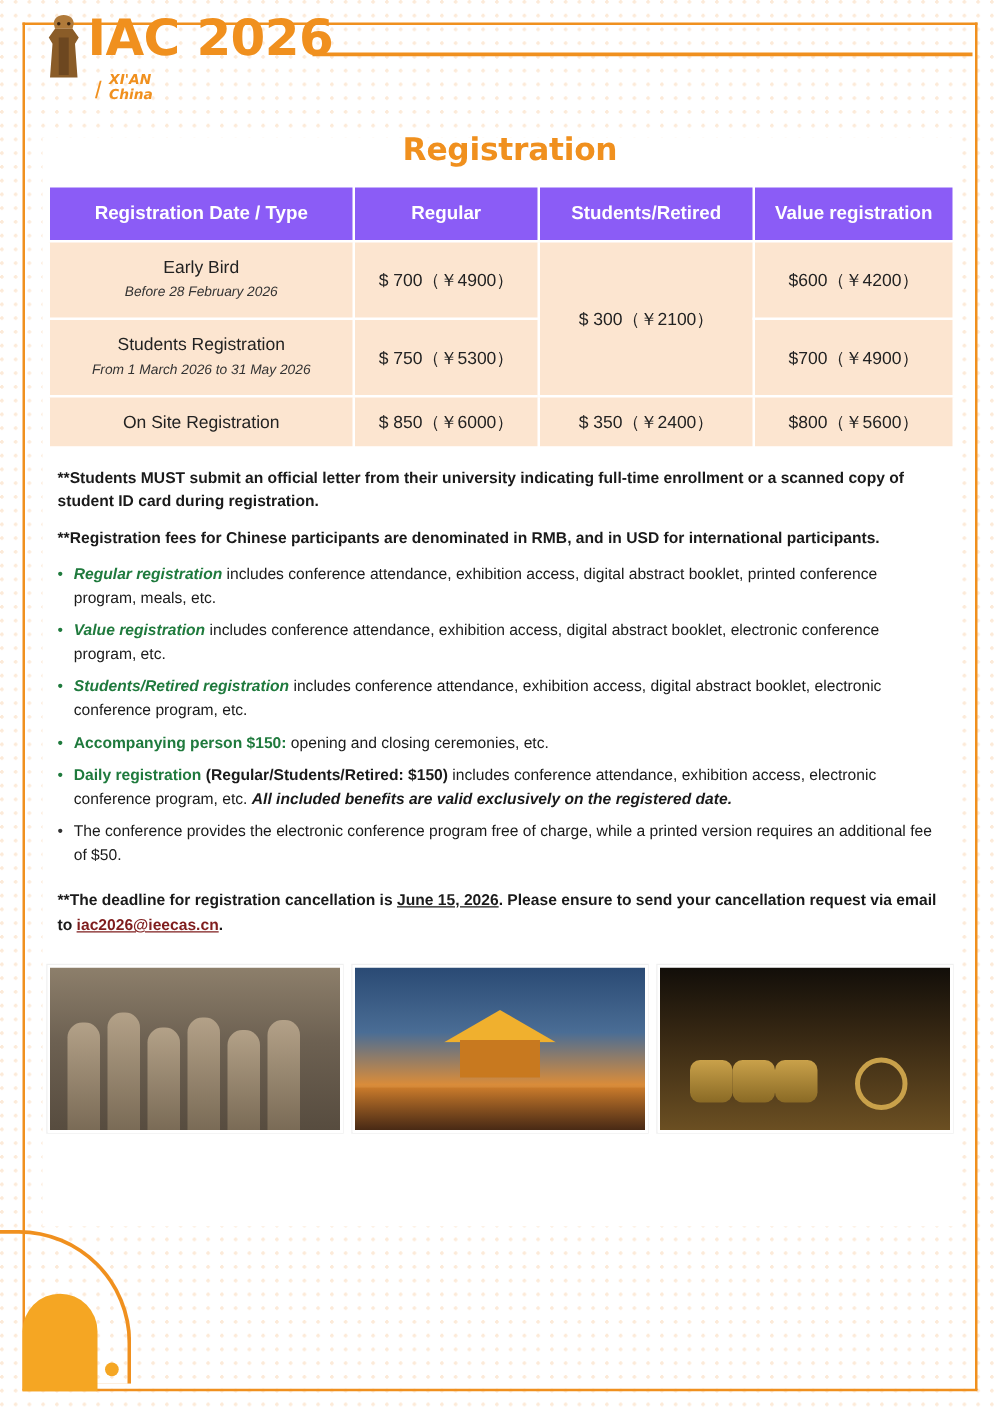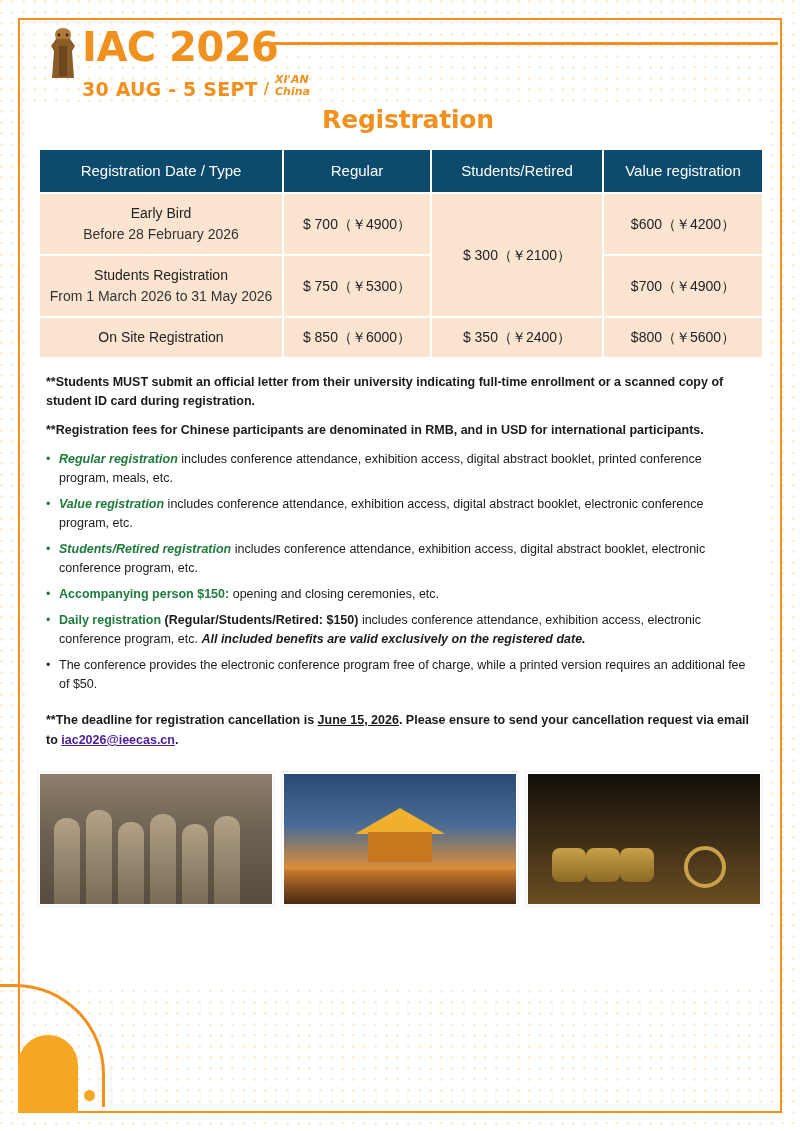--- a/index.html
+++ b/index.html
@@ -39,24 +39,23 @@
   
   .frame-top    { left: 18px;  top: 18px;  width: 764px; height: 2px; }
   .frame-right  { right: 18px; top: 18px;  width: 2px;  height: 1094px; }
   .frame-bottom { left: 18px;  bottom: 18px; width: 764px; height: 2px; }
   .frame-left   { left: 18px;  top: 18px;  width: 2px;  height: 1094px; }
 
   
   .header {
     position: relative;
     z-index: 3;
-    padding: 26px 0 0 34px;
+    padding: 10px 0 0 34px;
     height: 96px;
     box-sizing: border-box;
-    margin-left: 12px;
   }
   .logo-row {
     display: flex;
     align-items: flex-start;
   }
   .warrior-icon {
     width: 34px;
     height: 54px;
     margin-right: 2px;
     flex: none;
@@ -145,45 +144,46 @@
     position: relative;
     z-index: 3;
     margin: 14px 38px 0 38px;
   }
   table.reg-table {
     border-collapse: collapse;
     width: 100%;
     table-layout: fixed;
   }
   table.reg-table th {
-    background: #0c4a6e;
+    background: #8b5cf6;
     color: #ffffff;
     font-size: 15px;
-    font-weight: normal;
+    font-weight: bold;
     padding: 12px 4px;
     border: 2px solid #ffffff;
     text-align: center;
     line-height: 18px;
   }
   table.reg-table td {
     background: #fce5d0;
     border: 2px solid #ffffff;
     text-align: center;
     font-size: 14px;
     color: #222;
     padding: 10px 4px;
     line-height: 19px;
   }
   .cell-type-main {
     font-size: 14px;
     color: #222;
     display: block;
   }
   .cell-type-sub {
-    font-size: 14px;
+    font-size: 11px;
+    font-style: italic;
     color: #333;
     display: block;
     margin-top: 2px;
   }
   .col-1 { width: 244px; }
   .col-2 { width: 148px; }
   .col-3 { width: 172px; }
   .col-4 { width: 160px; }
 
   
@@ -234,21 +234,21 @@
   .bold-italic { font-weight: bold; font-style: italic; }
   .group-gap { margin-top: 15px; }
   .deadline {
     margin-top: 16px;
     font-weight: bold;
     font-size: 12.5px;
     line-height: 20px;
   }
   .u { text-decoration: underline; }
   .mail-link {
-    color: #4c1d95;
+    color: #7f1d1d;
     text-decoration: underline;
   }
 
   
   .photos {
     position: relative;
     z-index: 3;
     margin: 22px 38px 0 38px;
     display: flex;
     justify-content: space-between;
@@ -364,21 +364,20 @@
     <svg class="warrior-icon" viewBox="0 0 34 54">
       <path d="M17 2c5 0 8 3 8 7l-1 4h-14l-1-4c0-4 3-7 8-7z" fill="#b07a3a"></path>
       <path d="M10 13h14l5 7-3 5 2 27H6L8 25 5 20z" fill="#8a5c28"></path>
       <path d="M13 20h8v30h-8z" fill="#6d4720"></path>
       <circle cx="13" cy="9" r="1.4" fill="#3a2410"></circle>
       <circle cx="21" cy="9" r="1.4" fill="#3a2410"></circle>
     </svg>
     <div class="iac-title">IAC 2026</div>
   </div>
   <div class="date-row">
-    <span class="date-main">30 AUG - 5 SEPT</span>
     <span class="date-slash">/</span>
     <span class="city-block">
       <span class="city-en">XI'AN</span>
       <span class="city-cn">China</span>
     </span>
   </div>
 </div>
 
 <div class="section-title-row">
   <div class="section-rule"></div>

